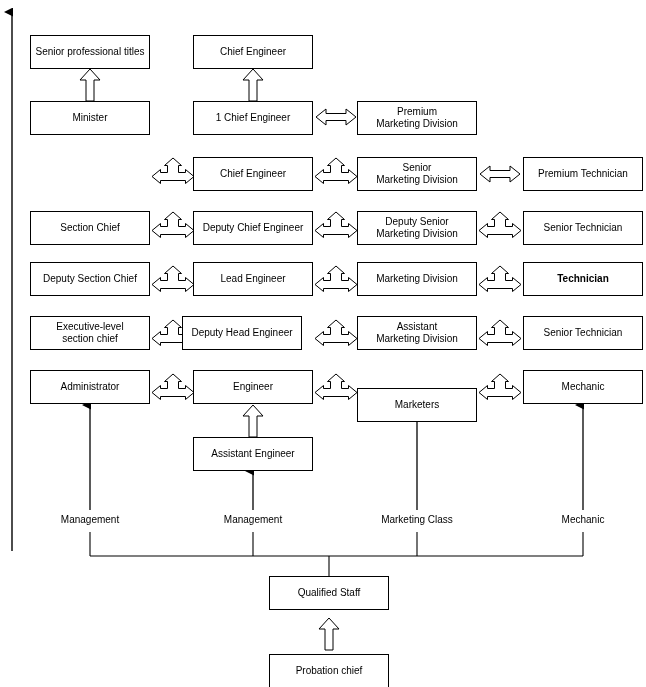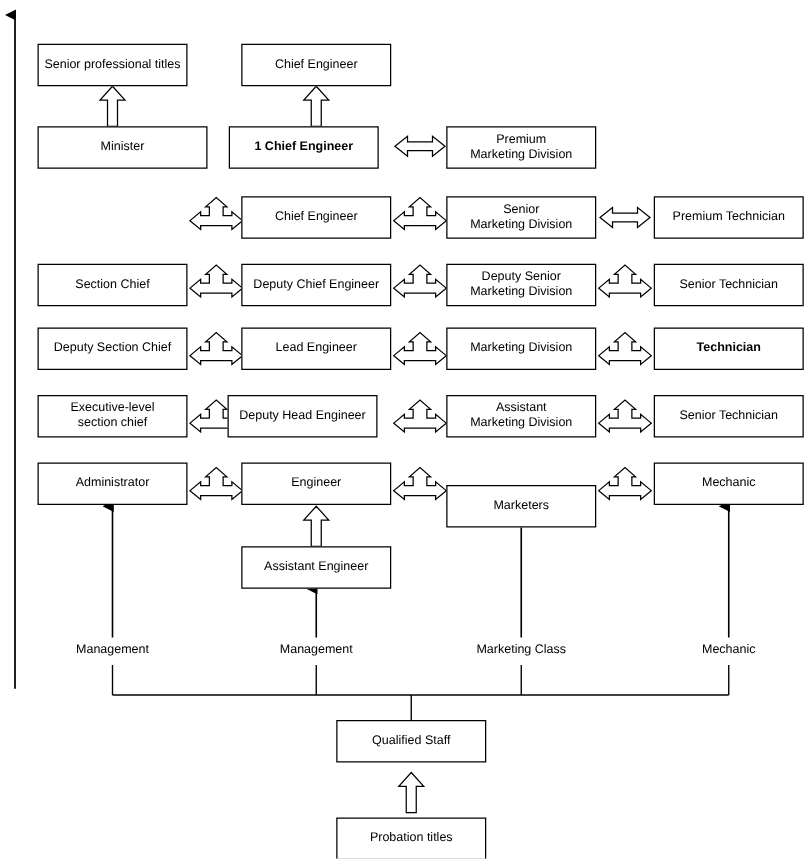--- a/index.html
+++ b/index.html
@@ -129,22 +129,22 @@
       <line x1="417" y1="532" x2="417" y2="556" stroke="#000" stroke-width="1.1"></line>
       <line x1="583" y1="532" x2="583" y2="556" stroke="#000" stroke-width="1.1"></line>
       <line x1="90" y1="556" x2="583" y2="556" stroke="#000" stroke-width="1.1"></line>
       <line x1="329" y1="556" x2="329" y2="576" stroke="#000" stroke-width="1.1"></line>
     </g>
   </svg>
 
   <div class="box" style="left:30px;  top:35px;  width:120px; height:33px;">Senior professional titles</div>
   <div class="box" style="left:193px; top:35px;  width:120px; height:33px;">Chief Engineer</div>
 
-  <div class="box" style="left:30px;  top:101px; width:136px; height:33px;">Minister</div>
-  <div class="box" style="left:183px; top:101px; width:120px; height:33px;font-weight:bold;">1 Chief Engineer</div>
+  <div class="box" style="left:30px;  top:101px; width:120px; height:33px;">Minister</div>
+  <div class="box" style="left:193px; top:101px; width:120px; height:33px;">1 Chief Engineer</div>
   <div class="box" style="left:357px; top:101px; width:120px; height:33px;">Premium
 Marketing Division</div>
 
   <div class="box" style="left:193px; top:157px; width:120px; height:33px;">Chief Engineer</div>
   <div class="box" style="left:357px; top:157px; width:120px; height:33px;">Senior
 Marketing Division</div>
   <div class="box" style="left:523px; top:157px; width:120px; height:33px;">Premium Technician</div>
 
   <div class="box" style="left:30px;  top:211px; width:120px; height:33px;">Section Chief</div>
   <div class="box" style="left:193px; top:211px; width:120px; height:33px;">Deputy Chief Engineer</div>
@@ -170,15 +170,15 @@
   <div class="box" style="left:523px; top:370px; width:120px; height:33px;">Mechanic</div>
 
   <div class="box" style="left:193px; top:437px; width:120px; height:33px;">Assistant Engineer</div>
 
   <div class="collabel" style="left:30px;  top:514px; width:120px;">Management</div>
   <div class="collabel" style="left:193px; top:514px; width:120px;">Management</div>
   <div class="collabel" style="left:357px; top:514px; width:120px;">Marketing Class</div>
   <div class="collabel" style="left:523px; top:514px; width:120px;">Mechanic</div>
 
   <div class="box" style="left:269px; top:576px; width:120px; height:33px;">Qualified Staff</div>
-  <div class="box" style="left:269px; top:654px; width:120px; height:33px;">Probation titles</div>
+  <div class="box" style="left:269px; top:654px; width:120px; height:33px;">Probation chief</div>
 
 </div>
 
 </body></html>

